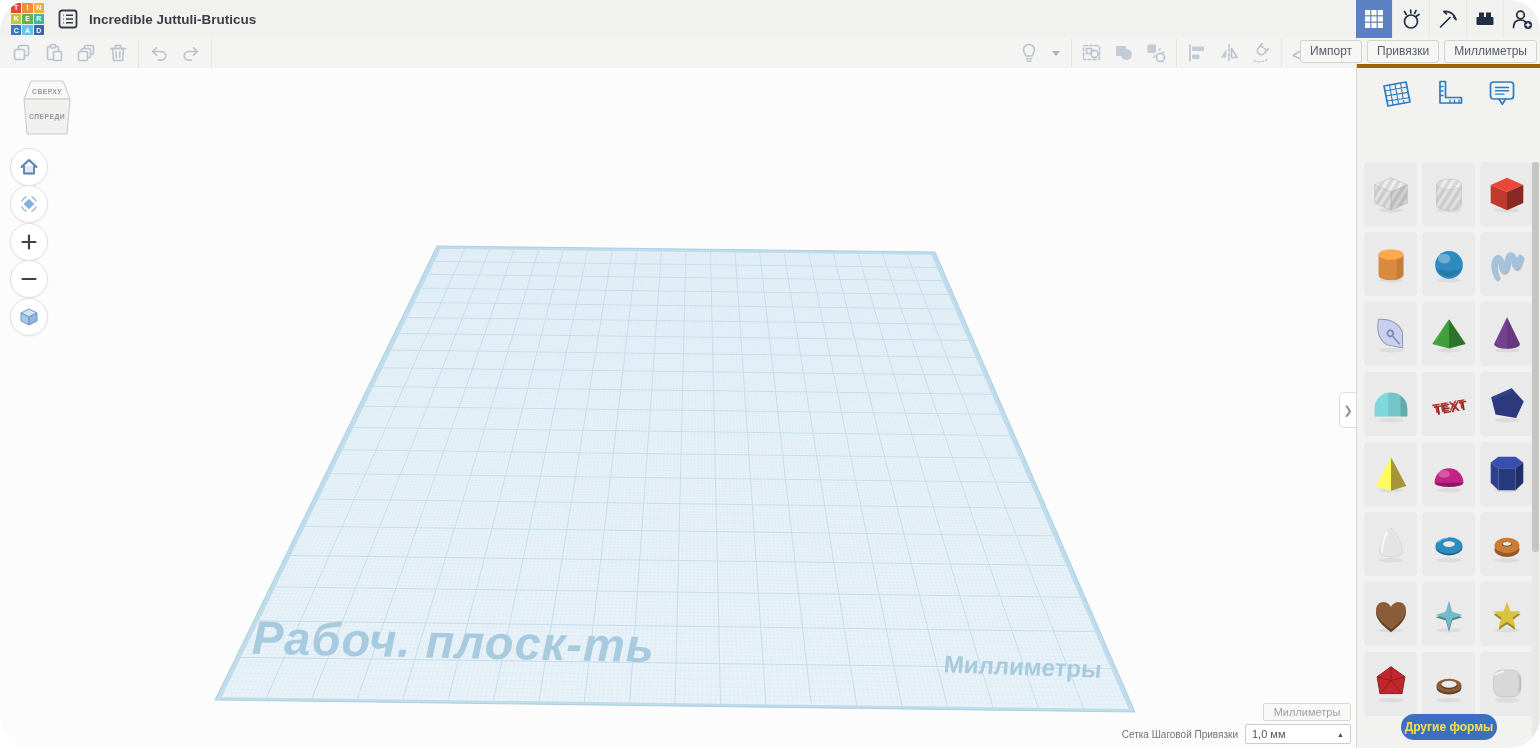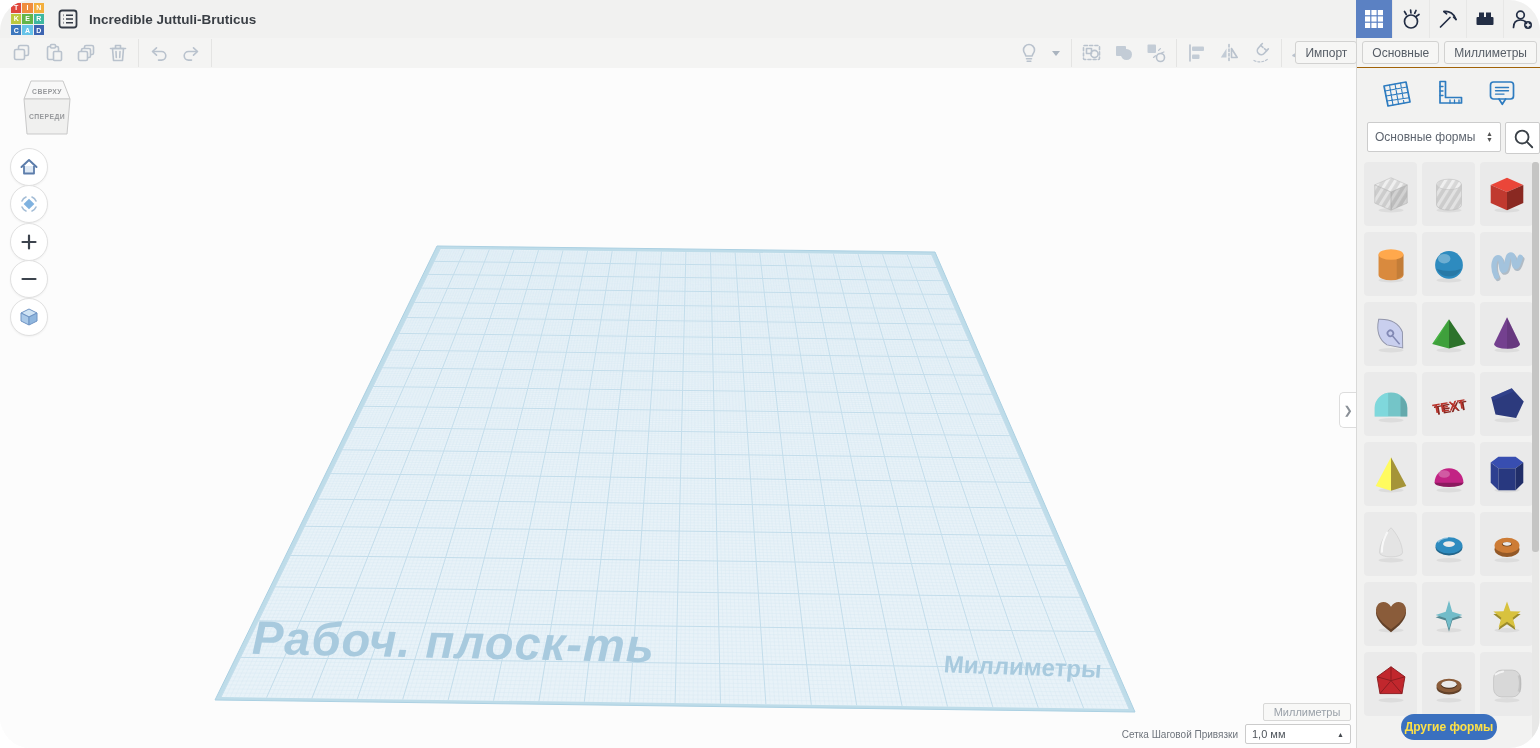--- a/index.html
+++ b/index.html
@@ -30,21 +30,21 @@
   .vc-text{font-size:6.8px;font-weight:bold;fill:#97999c;letter-spacing:.4px;}
   .navbtn{position:absolute;left:10px;width:36px;height:36px;border-radius:50%;background:#fff;border:1px solid #e1e1e1;box-shadow:0 1px 2px rgba(0,0,0,.05);display:flex;align-items:center;justify-content:center;cursor:pointer;}
   .collapse-handle{position:absolute;right:0;top:324px;width:16px;height:34px;background:#fff;border:1px solid #ddd;border-right:none;border-radius:5px 0 0 5px;display:flex;align-items:center;justify-content:center;font-size:11px;color:#8a9097;cursor:pointer;}
   .params-btn{position:absolute;right:5px;top:635px;width:86px;height:16px;background:#f8f8f7;border:1px solid #d8d8d7;border-radius:2px;font-size:11px;color:#9aa1a9;display:flex;align-items:center;justify-content:center;cursor:pointer;}
   .snap-row{position:absolute;right:5px;top:656px;display:flex;align-items:center;}
   .snap-label{font-size:10px;color:#6e747c;margin-right:7px;}
   .snap-select{width:92px;height:18px;background:#fff;border:1px solid #cbcbcb;border-radius:2px;font-size:11px;color:#4e545b;display:flex;align-items:center;justify-content:space-between;padding:0 6px;cursor:pointer;gap:32px;}
   .snap-caret{font-size:7px;color:#43484e;}
   
   .sidebar{position:absolute;left:1356px;top:38px;width:184px;height:710px;background:#f2f2f1;border-left:1px solid #d9d9d8;box-sizing:border-box;}
-  .side-actions{position:absolute;left:0;top:0;width:100%;height:30px;border-bottom:1px solid #a16207;background:#f4f4f3;display:flex;align-items:center;justify-content:flex-end;padding-right:3px;box-sizing:border-box;}
+  .side-actions{position:absolute;left:0;top:0;width:100%;height:30px;border-bottom:4px solid #a16207;background:#f4f4f3;display:flex;align-items:center;justify-content:flex-end;padding-right:3px;box-sizing:border-box;}
   .side-actions .btn{height:21px;padding:0 9px;margin-left:5px;background:#f6f6f5;border:1px solid #d2d2d1;border-radius:3px;font-size:12px;color:#565d66;display:flex;align-items:center;cursor:pointer;}
   .side-tabs{position:absolute;left:0;top:32px;width:100%;height:48px;display:flex;align-items:center;justify-content:space-around;padding:0 12px;box-sizing:border-box;}
   .side-tab{width:38px;height:40px;display:flex;align-items:center;justify-content:center;cursor:pointer;}
   .filter-row{position:absolute;left:10px;top:84px;display:flex;}
   .cat-select{width:134px;height:30px;background:#fff;border:1px solid #ccc;border-radius:2px;display:flex;align-items:center;justify-content:space-between;padding:0 7px;box-sizing:border-box;font-size:12px;color:#5f6670;cursor:pointer;}
   .spinner{display:flex;flex-direction:column;line-height:6px;font-size:7px;color:#555;}
   .search-btn{width:33px;height:30px;margin-left:4px;background:#fff;border:1px solid #ccc;border-radius:2px;display:flex;align-items:center;justify-content:center;cursor:pointer;}
   .shape-grid{position:absolute;left:7px;top:124px;display:grid;grid-template-columns:repeat(3,53px);gap:6px 5px;}
   .cell{width:53px;height:64px;background:#eaeaea;border-radius:4px;display:flex;align-items:center;justify-content:center;cursor:pointer;}
   .scrollbar{position:absolute;right:1px;top:124px;bottom:0;width:7px;background:#e8e8e7;border-radius:3px;}
@@ -315,21 +315,21 @@
       <div class="snap-select">
         <span>1,0 мм</span>
         <span class="snap-caret">▲</span>
       </div>
     </div>
   </div>
 
   <div class="sidebar">
     <div class="side-actions">
       <div class="btn">Импорт</div>
-      <div class="btn">Основные</div>
+      <div class="btn">Привязки</div>
       <div class="btn">Миллиметры</div>
     </div>
     <div class="side-tabs">
       <div class="side-tab">
         <svg width="32" height="32" viewBox="0 0 32 32" class="icon-blue">
           <polygon points="4,8 26,4 30,24 8,28"></polygon>
           <path d="M9.5,7 L13,27.2 M15,6 L18.6,26.2 M20.5,5 L24,25.3 M5,13 L27,9 M6,18 L28,14.4 M7,23 L29,19.8" stroke-width="1.1"></path>
         </svg>
       </div>
       <div class="side-tab">
@@ -339,35 +339,20 @@
         </svg>
       </div>
       <div class="side-tab">
         <svg width="32" height="32" viewBox="0 0 32 32" class="icon-blue">
           <rect x="4.5" y="4" width="23" height="17" rx="3"></rect>
           <path d="M13,21 l3.3,5.3 L19.6,21"></path>
           <path d="M9.5,9.5 h13 M9.5,12.8 h13 M9.5,16.1 h8.5" stroke-width="1.4"></path>
         </svg>
       </div>
     </div>
-    <div class="filter-row">
-      <div class="cat-select">
-        <span>Основные формы</span>
-        <span class="spinner">
-            <span>▲</span>
-            <span>▼</span>
-          </span>
-      </div>
-      <div class="search-btn">
-        <svg width="24" height="24" viewBox="0 0 26 26">
-          <circle cx="12" cy="12" r="7" fill="none" stroke="#3a4047" stroke-width="2"></circle>
-          <line x1="17.3" y1="17.3" x2="23" y2="23" stroke="#3a4047" stroke-width="2" stroke-linecap="round"></line>
-        </svg>
-      </div>
-    </div>
     <div class="shape-grid">
         <div class="cell">
           <svg viewBox="0 0 48 48" width="46" height="46">
             <ellipse cx="24" cy="41" rx="13" ry="2.3" fill="rgba(0,0,0,0.06)"></ellipse>
             <polygon points="24,7 41,14.5 24,22 7,14.5" fill="url(#stripeP)" stroke="#bfbfbf" stroke-width="0.6"></polygon>
             <polygon points="7,14.5 24,22 24,41 7,33.5" fill="url(#stripeP)" stroke="#bfbfbf" stroke-width="0.6"></polygon>
             <polygon points="7,14.5 24,22 24,41 7,33.5" fill="rgba(0,0,0,0.05)"></polygon>
             <polygon points="41,14.5 24,22 24,41 41,33.5" fill="url(#stripeP)" stroke="#bfbfbf" stroke-width="0.6"></polygon>
             <polygon points="41,14.5 24,22 24,41 41,33.5" fill="rgba(0,0,0,0.12)"></polygon>
           </svg>

